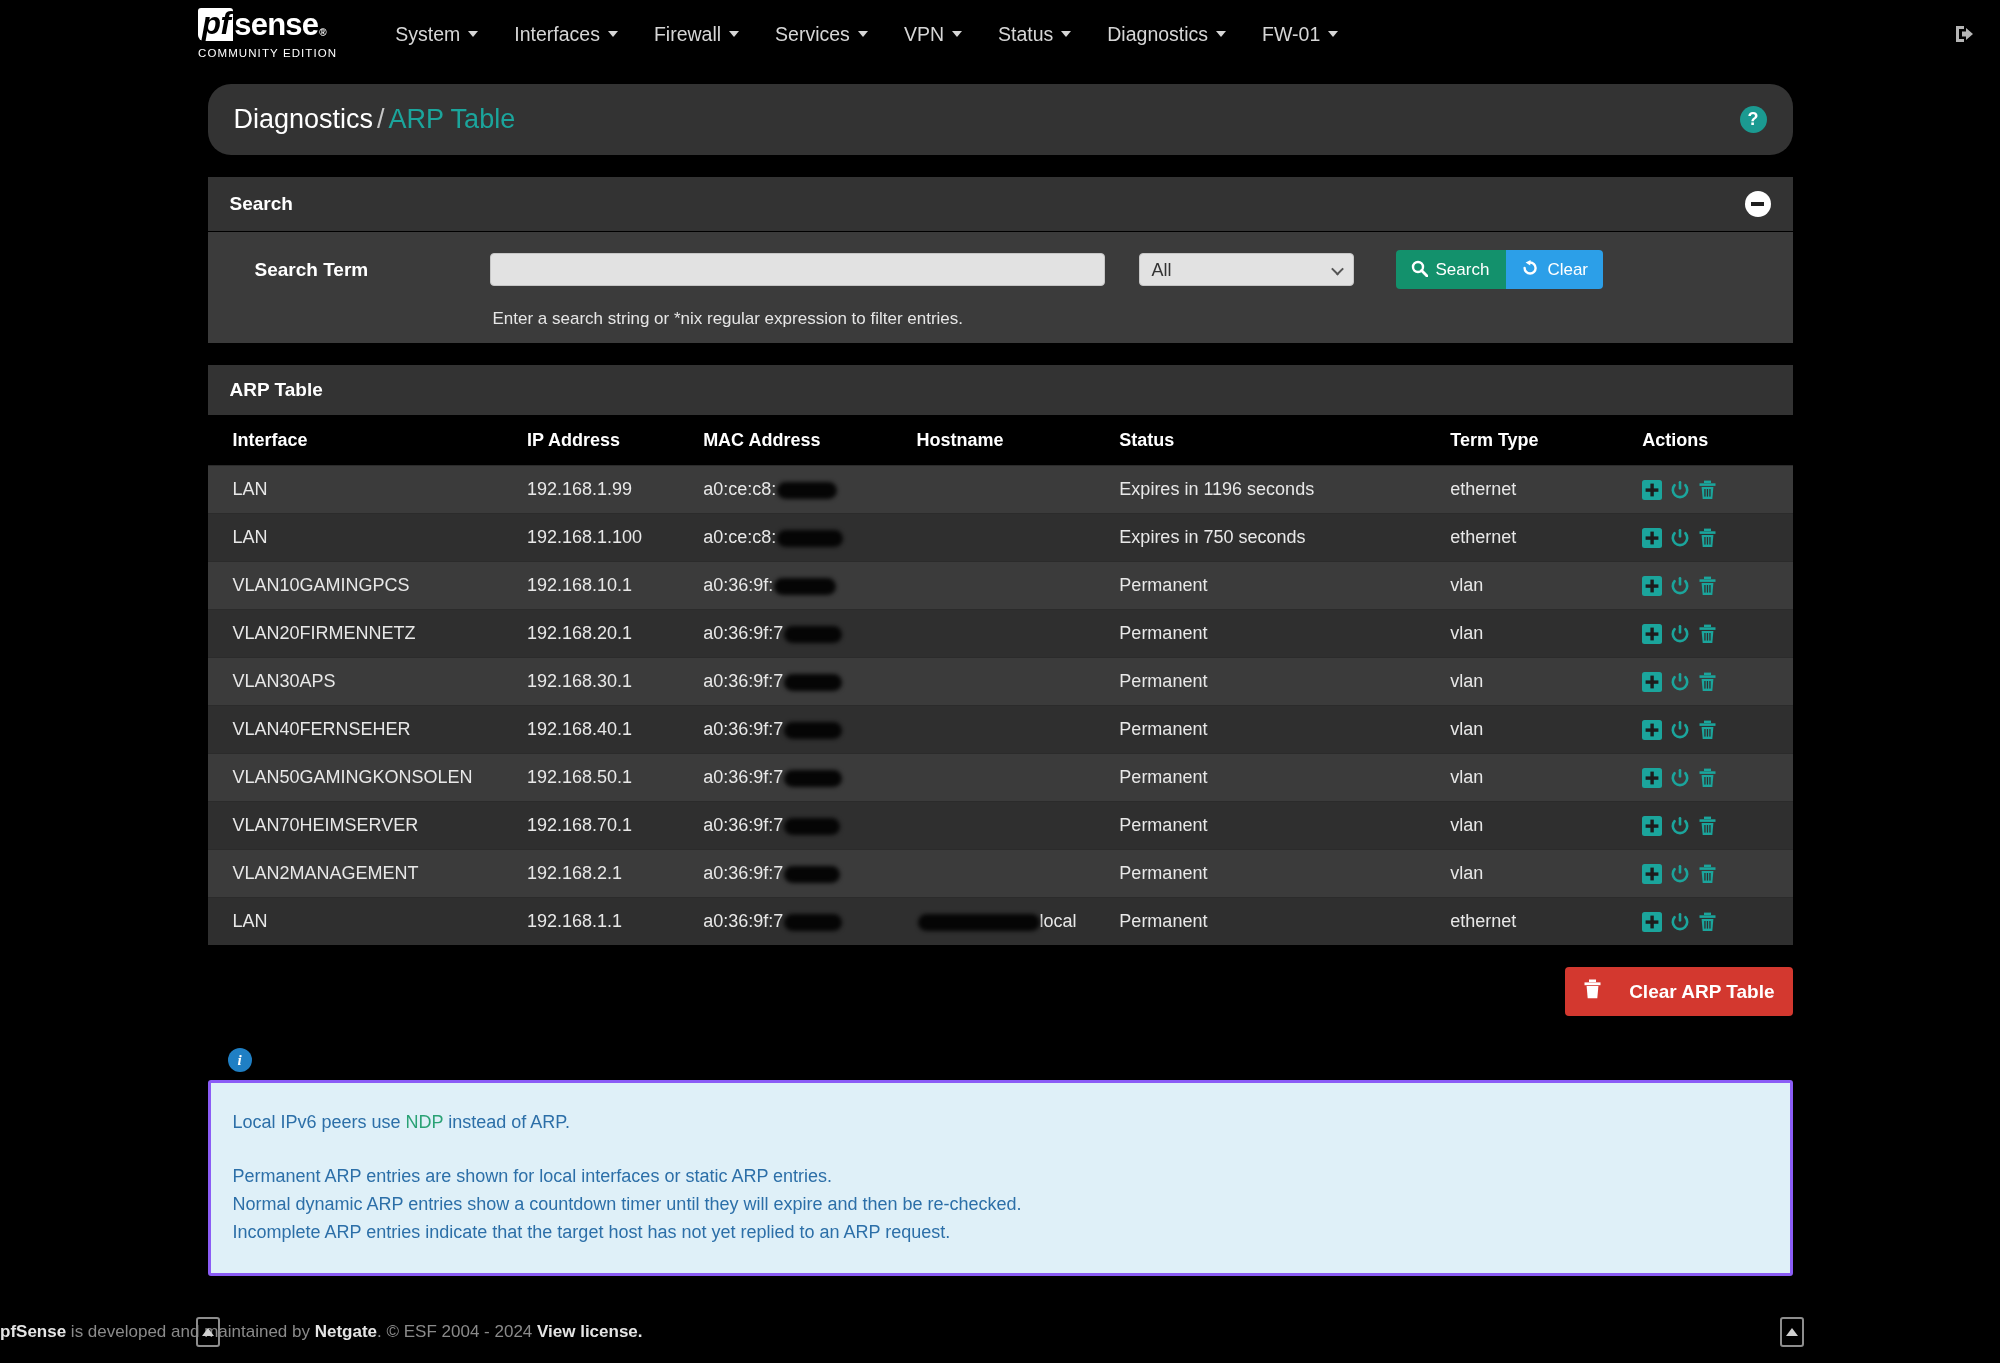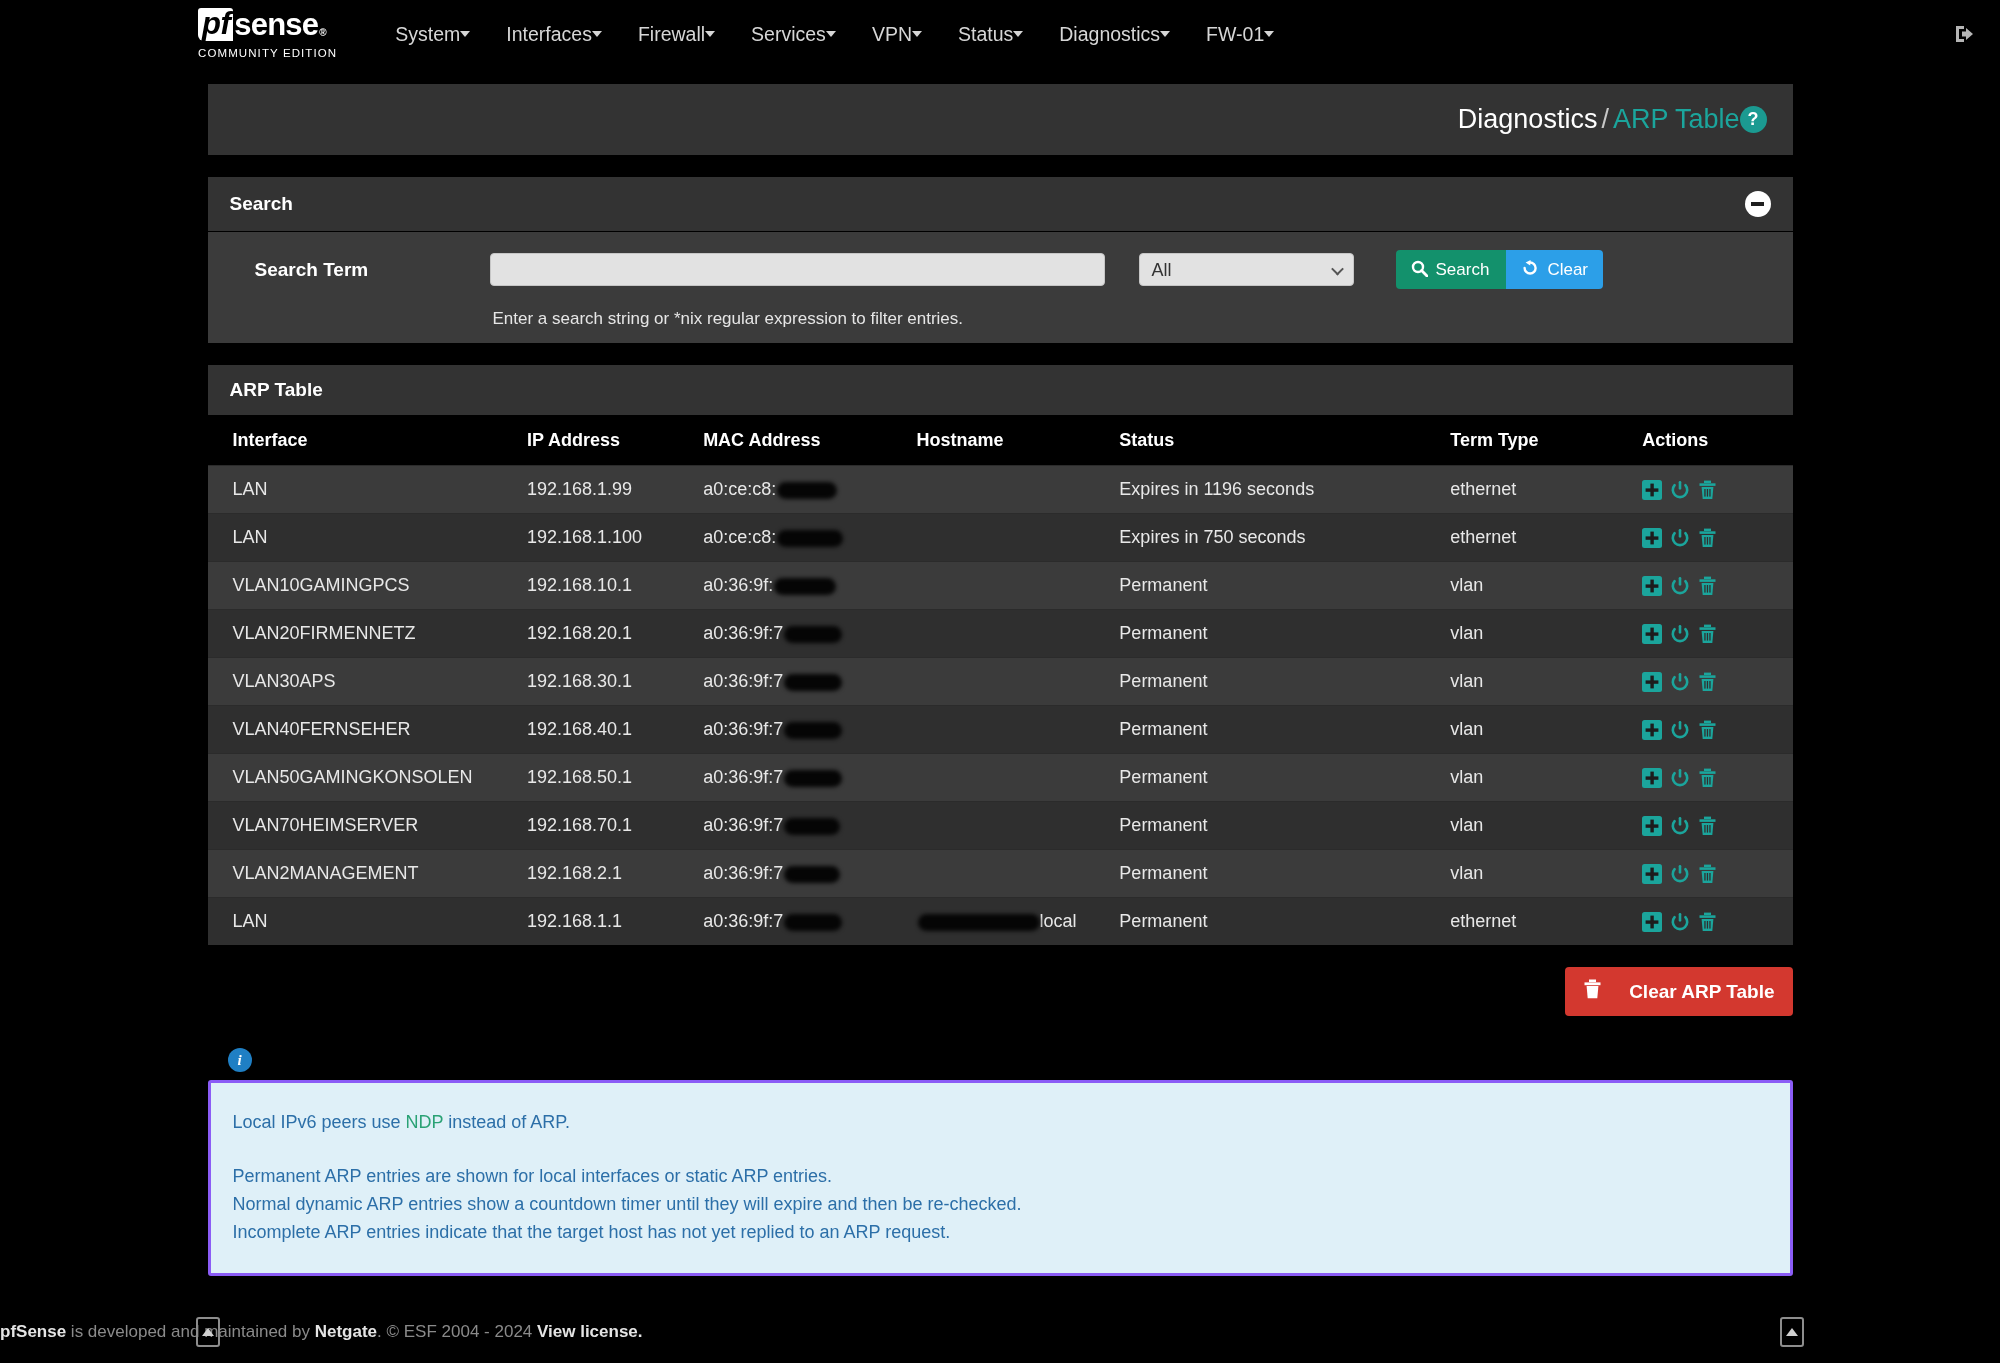--- a/index.html
+++ b/index.html
@@ -60,20 +60,21 @@
   }
   .nav-items { display: flex; align-items: center; }
   .nav-item {
     color: #d6d6d6;
     font-size: 19.5px;
     padding: 10px 18px;
     cursor: pointer;
     white-space: nowrap;
     display: flex;
     align-items: center;
+    gap: 8px;
   }
   .caret {
     width: 0; height: 0;
     border-left: 5.5px solid transparent;
     border-right: 5.5px solid transparent;
     border-top: 6px solid #d6d6d6;
     display: inline-block;
   }
   .logout-btn {
     position: absolute;
@@ -95,22 +96,23 @@
     margin: 0 auto;
     padding-top: 16px;
   }
 
   
   .breadcrumb-bar {
     background: #333333;
     padding: 20px 26px;
     display: flex;
     align-items: center;
-    justify-content: flex-end;
+    justify-content: space-between;
     margin-bottom: 22px;
+    border-radius: 23px;
   }
   .breadcrumb { font-size: 27px; color: #ffffff; font-weight: normal; }
   .bc-sep { color: #c7c7c7; margin: 0 4px; }
   .bc-current { color: #1ba59c; }
   .help-icon {
     width: 27px; height: 27px;
     border-radius: 50%;
     background: #1b9a91;
     color: #ffffff;
     font-size: 18px;

